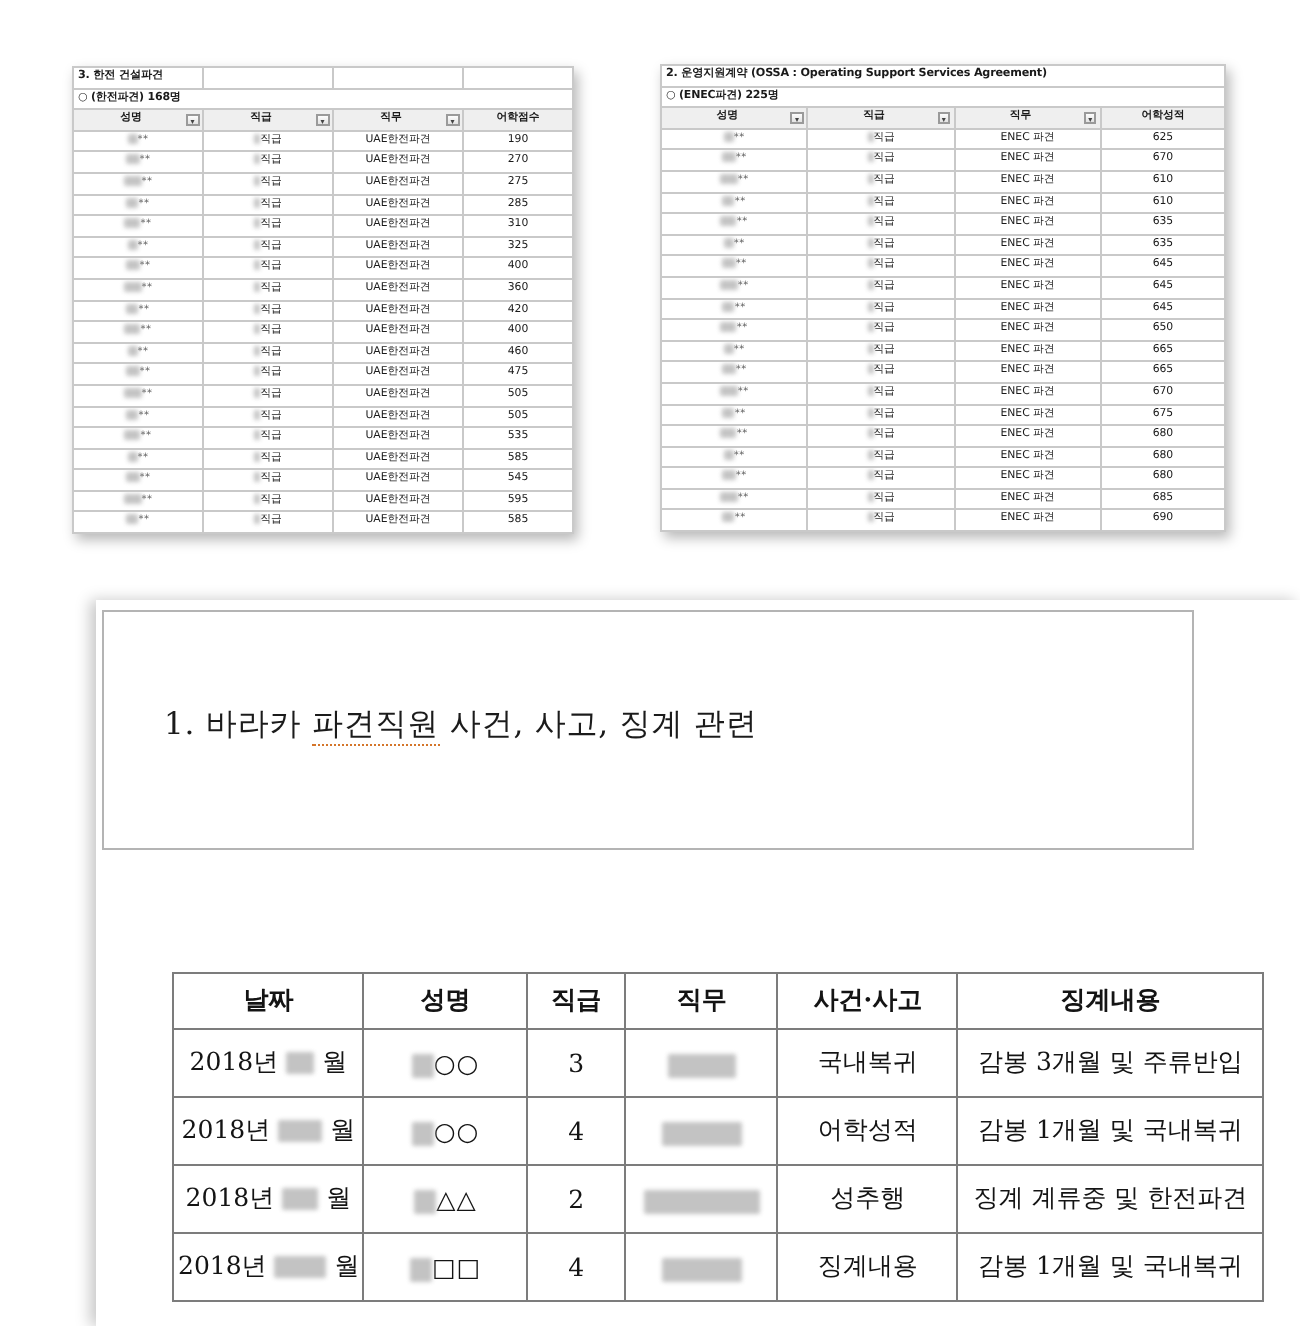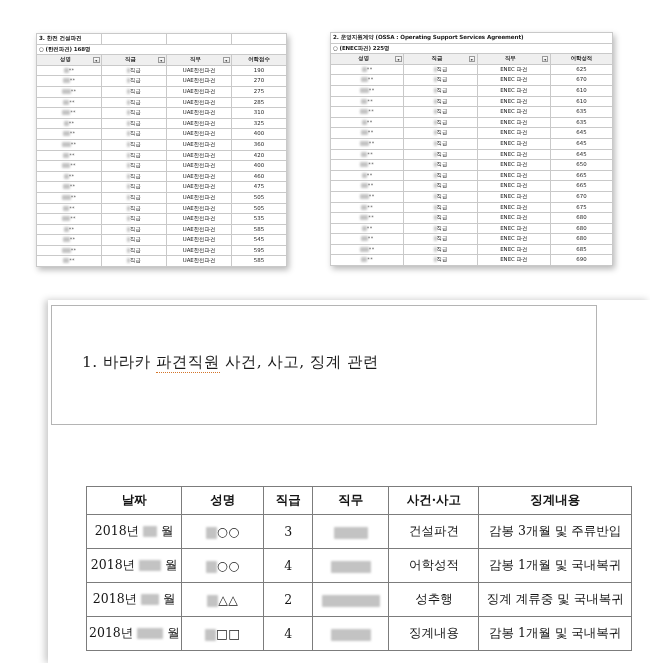--- a/index.html
+++ b/index.html
@@ -472,38 +472,38 @@
               <th>사건·사고</th>
               <th>징계내용</th>
             </tr>
           </thead>
         <tbody id="doc-body">
             <tr>
               <td>2018년 <span class="blur-box" style="width:14px;height:11px"></span> 월</td>
               <td><span class="blur-box" style="width:11px;height:12px"></span><span class="shape">○○</span></td>
               <td>3</td>
               <td><span class="blur-box" style="width:34px;height:12px"></span></td>
-              <td>건설파견</td>
+              <td>국내복귀</td>
               <td>감봉 3개월 및 주류반입</td>
             </tr>
             <tr>
               <td>2018년 <span class="blur-box" style="width:22px;height:11px"></span> 월</td>
               <td><span class="blur-box" style="width:11px;height:12px"></span><span class="shape">○○</span></td>
               <td>4</td>
               <td><span class="blur-box" style="width:40px;height:12px"></span></td>
               <td>어학성적</td>
               <td>감봉 1개월 및 국내복귀</td>
             </tr>
             <tr>
               <td>2018년 <span class="blur-box" style="width:18px;height:11px"></span> 월</td>
               <td><span class="blur-box" style="width:11px;height:12px"></span><span class="shape">△△</span></td>
               <td>2</td>
               <td><span class="blur-box" style="width:58px;height:12px"></span></td>
               <td>성추행</td>
-              <td>징계 계류중 및 국내복귀</td>
+              <td>징계 계류중 및 한전파견</td>
             </tr>
             <tr>
               <td>2018년 <span class="blur-box" style="width:26px;height:11px"></span> 월</td>
               <td><span class="blur-box" style="width:11px;height:12px"></span><span class="shape">□□</span></td>
               <td>4</td>
               <td><span class="blur-box" style="width:40px;height:12px"></span></td>
               <td>징계내용</td>
               <td>감봉 1개월 및 국내복귀</td>
             </tr>
           </tbody>

